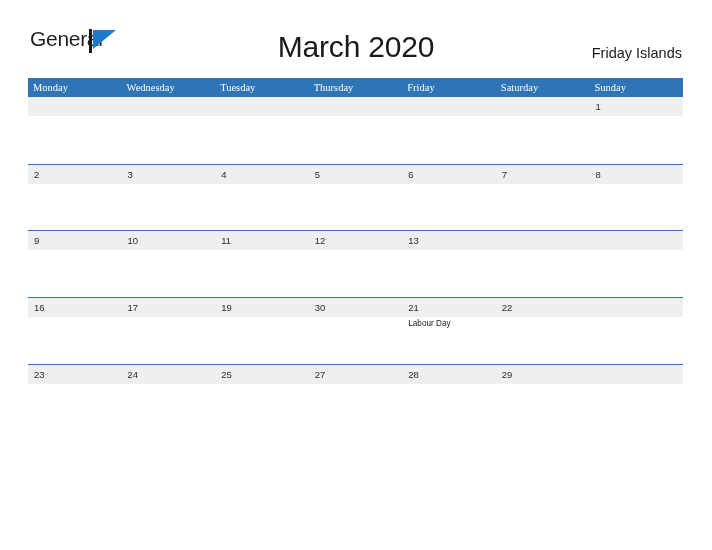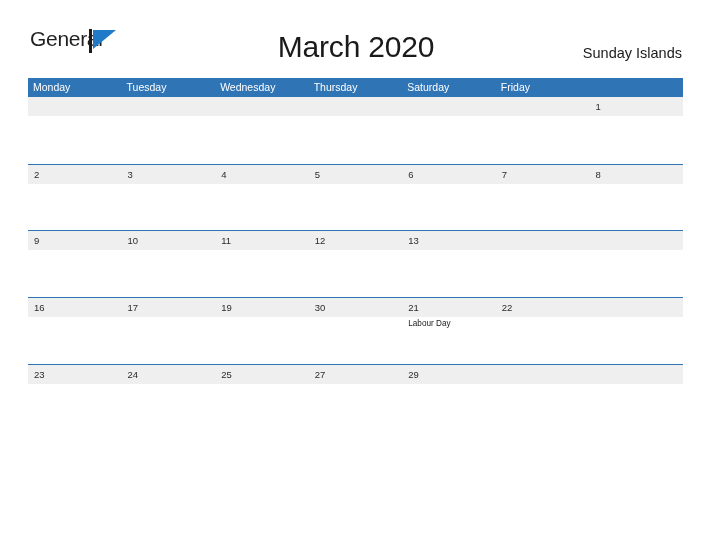--- a/index.html
+++ b/index.html
@@ -90,20 +90,21 @@
     left: 28px;
     top: 78px;
     width: 655px;
   }
 
   .dow-row {
     display: flex;
     width: 655px;
     height: 19px;
     background: #2f74b5;
+    font-family: Liberation Serif, serif;
   }
   .dow-cell {
     width: 93.571px;
     height: 19px;
     line-height: 19px;
     color: #ffffff;
     font-size: 10.5px;
     padding-left: 5px;
     box-sizing: border-box;
     white-space: nowrap;
@@ -167,32 +168,33 @@
       <svg width="30" height="24" viewBox="0 0 30 24" xmlns="http://www.w3.org/2000/svg">
         <rect x="0" y="0" width="3" height="24" fill="#1a1a1a"></rect>
         <polygon points="4,1 27,1 4,20" fill="#1f7ac7"></polygon>
       </svg>
     </span>
     <span class="logo-blue">Blue</span>
   </div>
 
   <div class="cal-title">March 2020</div>
 
-  <div class="cal-region">Sunday Islands</div>
+  <div class="cal-region">Friday Islands</div>
 
 </div>
 
 <div class="calendar">
   <div class="dow-row" id="dow-row">
       <div class="dow-cell">Monday</div>
+      <div class="dow-cell">Wednesday</div>
       <div class="dow-cell">Tuesday</div>
-      <div class="dow-cell">Wednesday</div>
       <div class="dow-cell">Thursday</div>
+      <div class="dow-cell">Friday</div>
       <div class="dow-cell">Saturday</div>
-      <div class="dow-cell">Friday</div>
+      <div class="dow-cell">Sunday</div>
     </div>
   <div id="weeks-container">
       <div class="week-row">
         <div class="week-band">
           <div class="day-num empty"></div>
           <div class="day-num empty"></div>
           <div class="day-num empty"></div>
           <div class="day-num empty"></div>
           <div class="day-num empty"></div>
           <div class="day-num empty"></div>
@@ -266,20 +268,21 @@
           <div class="day-events"></div>
           <div class="day-events"></div>
         </div>
       </div>
       <div class="week-row">
         <div class="week-band">
           <div class="day-num">23</div>
           <div class="day-num">24</div>
           <div class="day-num">25</div>
           <div class="day-num">27</div>
+          <div class="day-num">28</div>
           <div class="day-num">29</div>
         </div>
         <div class="week-body">
           <div class="day-events"></div>
           <div class="day-events"></div>
           <div class="day-events"></div>
           <div class="day-events"></div>
           <div class="day-events"></div>
           <div class="day-events"></div>
           <div class="day-events"></div>

